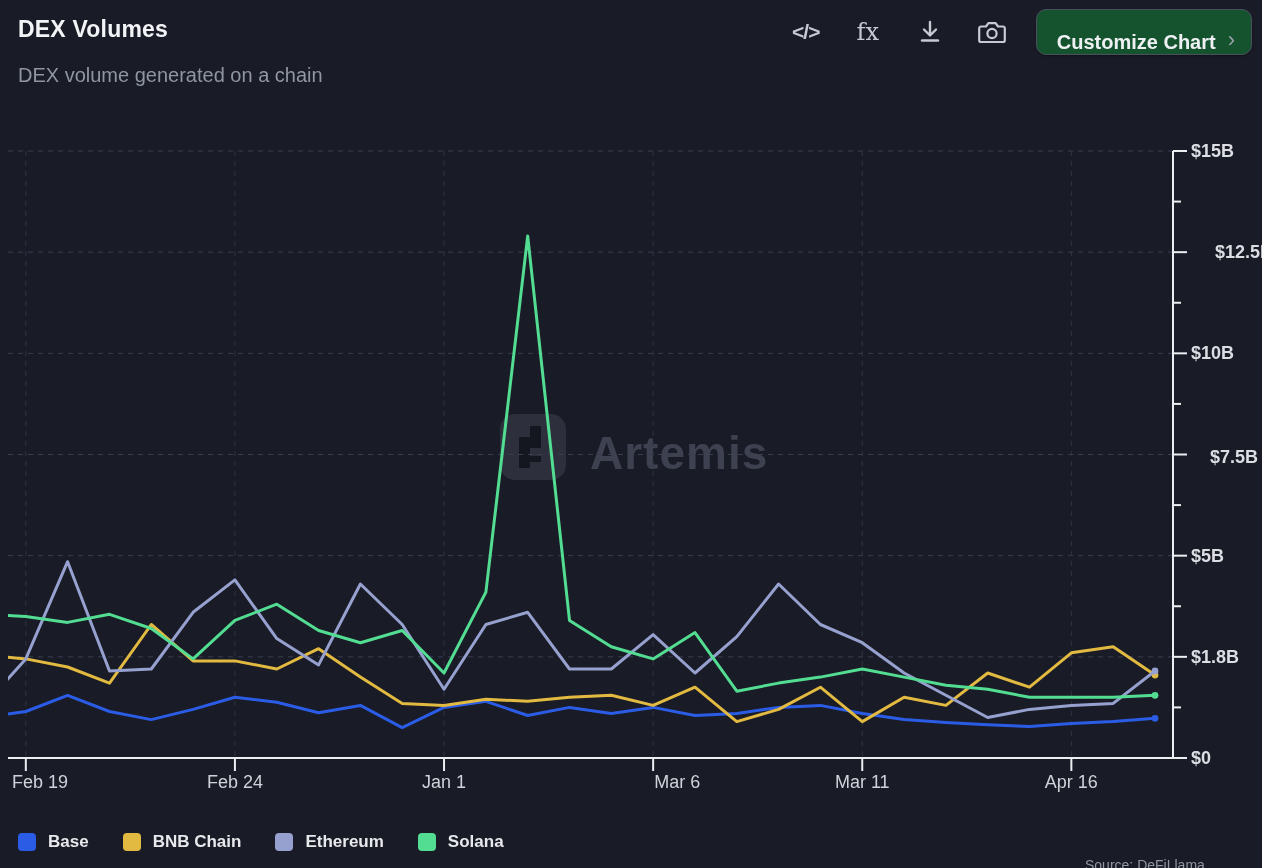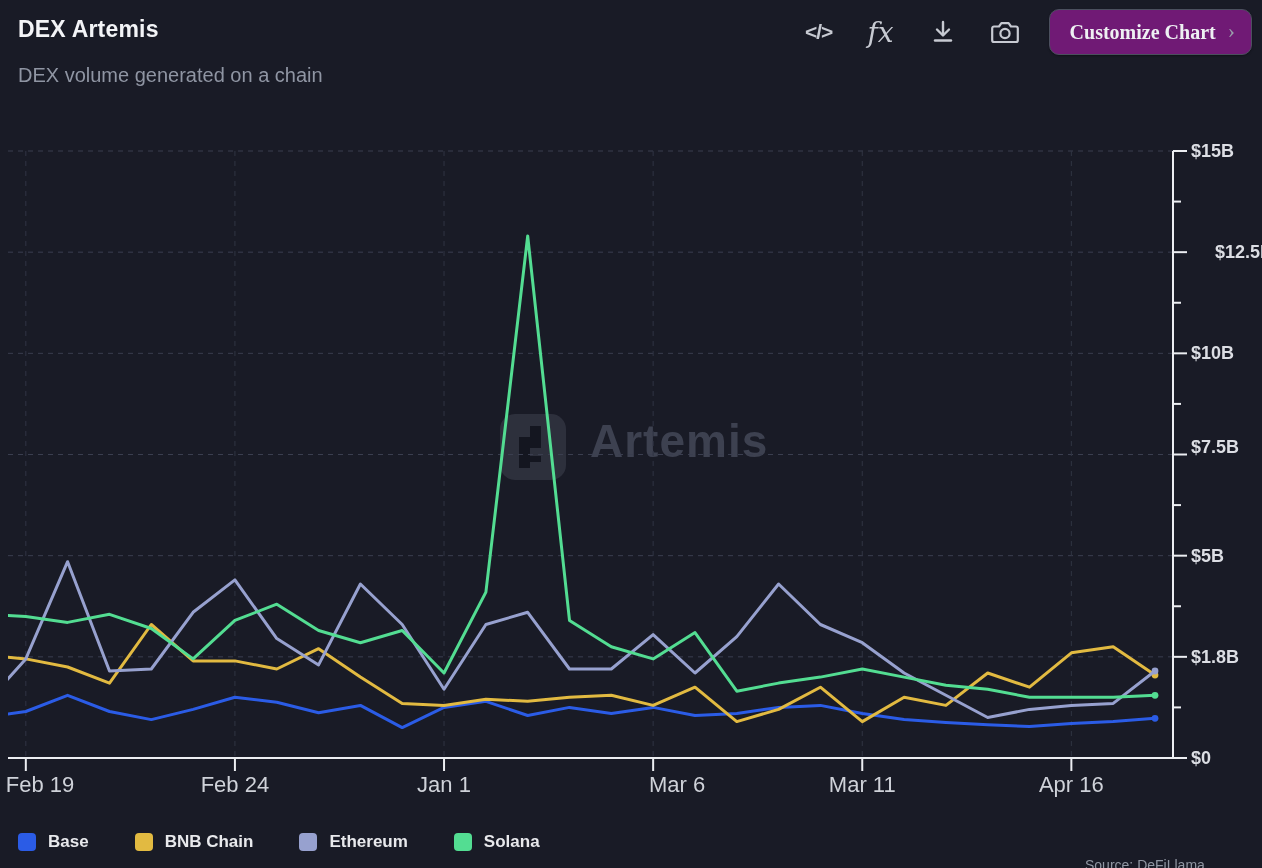--- a/index.html
+++ b/index.html
@@ -17,66 +17,65 @@
   .page-subtitle{
     position:absolute;left:18px;top:64px;
     font-size:20px;font-weight:400;color:#8f95a3;
   }
   .toolbar{position:absolute;right:10px;top:8px;display:flex;align-items:center;gap:14px;}
   .icon-btn{
     width:48px;height:48px;display:flex;align-items:center;justify-content:center;
     color:#c7cad2;cursor:pointer;border-radius:8px;
   }
   .icon-code{font-size:21px;font-weight:600;letter-spacing:-1px;color:#c7cad2;}
-  .icon-fx{font-family:"DejaVu Serif",serif;font-style:italic;font-size:28px;color:#c7cad2;}
+  .icon-fx{font-family:"DejaVu Serif",serif;font-size:24px;color:#c7cad2;}
   .customize-btn{
     height:44px;margin-left:6px;padding:0 16px 0 20px;
-    display:flex;align-items:center;gap:12px;
-    background:#701a75;border:1px solid #4b505e;border-radius:10px;
+    display:flex;align-items:flex-end;gap:12px;
+    background:#14532d;border:1px solid #4b505e;border-radius:10px;
     color:#eef0f3;font-size:20px;font-weight:600;cursor:pointer;
     box-shadow:0 1px 2px rgba(0,0,0,.35);
-    font-family:Liberation Serif, serif;
   }
   .customize-btn .chev{color:#9aa0ac;font-size:22px;font-weight:400;transform:translateY(-1px);}
   
   #chart-svg{position:absolute;left:0;top:0;}
   .x-label{
     position:absolute;top:772px;transform:translateX(-50%);
-    font-size:22px;color:#cfd2d9;white-space:nowrap;text-align:center;
+    font-size:18px;color:#cfd2d9;white-space:nowrap;text-align:center;
   }
   .y-label{
     position:absolute;left:1191px;transform:translateY(-50%);
     font-size:18px;font-weight:600;color:#dcdee4;white-space:nowrap;
   }
   
-  .legend{position:absolute;left:18px;top:832px;display:flex;align-items:center;gap:46px;}
+  .legend{position:absolute;left:18px;top:832px;display:flex;align-items:center;gap:34px;}
   .legend-item{display:flex;align-items:center;gap:12px;cursor:pointer;}
   .legend-swatch{width:18px;height:18px;border-radius:4px;}
   .legend-label{font-size:17px;font-weight:600;color:#e8e9ec;}
   
   .watermark{
-    position:absolute;left:500px;top:414px;display:flex;align-items:flex-start;gap:24px;
+    position:absolute;left:500px;top:414px;display:flex;align-items:flex-end;gap:24px;
     pointer-events:none;
   }
   .wm-logo{
     width:66px;height:66px;border-radius:15px;background:rgba(118,124,143,.22);
     position:relative;
   }
   .wm-logo .px{position:absolute;background:rgba(16,18,27,.85);}
   .wm-text{font-size:46px;font-weight:700;color:#3d4150;letter-spacing:1px;}
   
   .source-note{
     position:absolute;left:1085px;top:857px;
     font-size:14px;color:#9096a2;white-space:nowrap;
   }
 </style>
 </head>
 <body>
 
-<div class="page-title">DEX Artemis</div>
+<div class="page-title">DEX Volumes</div>
 <div class="page-subtitle">DEX volume generated on a chain</div>
 
 <div class="toolbar">
   <div class="icon-btn">
     <span class="icon-code">&lt;/&gt;</span>
   </div>
   <div class="icon-btn">
     <span class="icon-fx">fx</span>
   </div>
   <div class="icon-btn">
@@ -162,21 +161,21 @@
     <div class="x-label" style="left: 234.929px;">Feb 24</div>
     <div class="x-label" style="left: 444.036px;">Jan 1</div>
     <div class="x-label" style="left: 653.143px; margin-left: 24px;">Mar 6</div>
     <div class="x-label" style="left: 862.25px;">Mar 11</div>
     <div class="x-label" style="left: 1071.36px;">Apr 16</div>
   </div>
 <div id="y-labels">
     <div class="y-label" style="top: 758px;">$0</div>
     <div class="y-label" style="top: 656.833px;">$1.8B</div>
     <div class="y-label" style="top: 555.667px;">$5B</div>
-    <div class="y-label" style="top: 447px;">$7.5B</div>
+    <div class="y-label" style="top: 457px; margin-left: 19px;">$7.5B</div>
     <div class="y-label" style="top: 353.333px;">$10B</div>
     <div class="y-label" style="top: 252.167px; margin-left: 24px;">$12.5B</div>
     <div class="y-label" style="top: 151px;">$15B</div>
   </div>
 
 <div class="legend" id="legend">
     <div class="legend-item">
       <div class="legend-swatch" style="background: rgb(43, 92, 230);"></div>
       <span class="legend-label">Base</span>
     </div>

